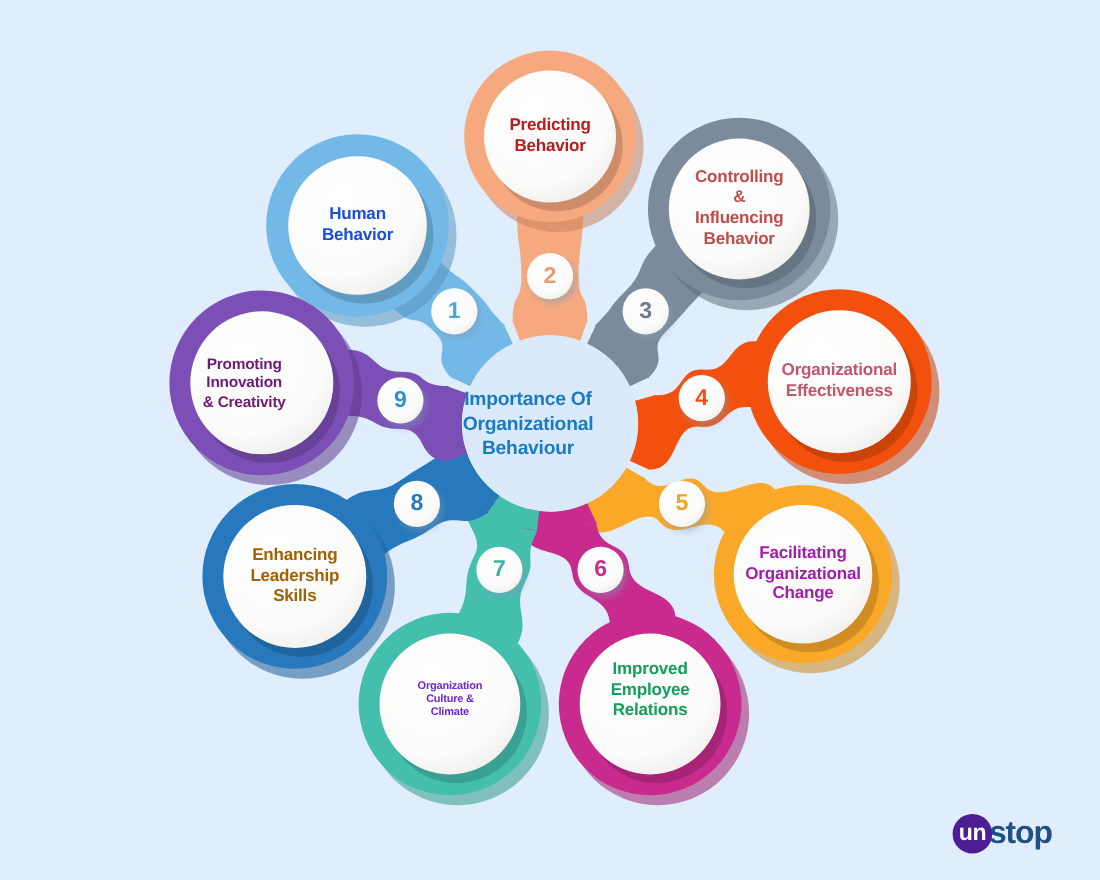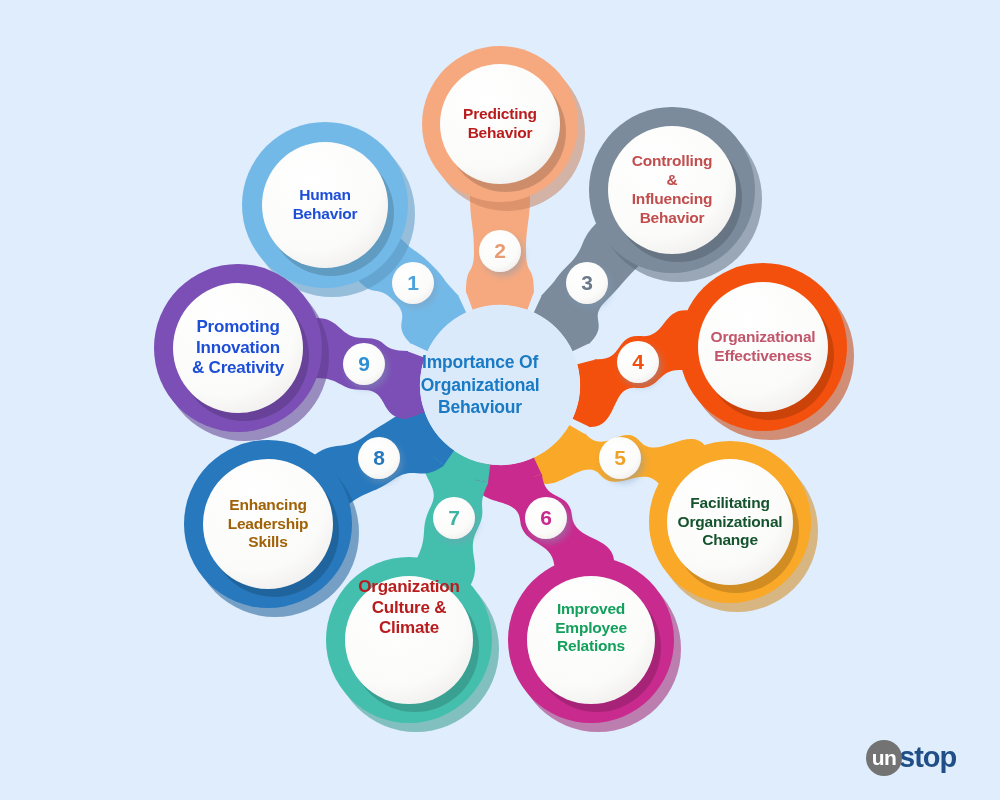--- a/index.html
+++ b/index.html
@@ -64,21 +64,21 @@
     left: 866px;
     top: 738px;
     display: flex;
     align-items: center;
     height: 40px;
   }
   .logo-mark {
     width: 36px;
     height: 36px;
     border-radius: 50%;
-    background: #737373;
+    background: #4c1d95;
     color: #ffffff;
     font-size: 21px;
     font-weight: bold;
     display: flex;
     align-items: center;
     justify-content: center;
     letter-spacing: -0.5px;
     margin-right: -3px;
     z-index: 2;
   }
@@ -211,37 +211,37 @@
 Behavior</div>
       <div class="badge-num" style="left: 479px; top: 230px; width: 42px; height: 42px; color: rgb(231, 156, 116);">2</div>
       <div class="node-label" style="left: 612px; top: 126px; width: 120px; height: 128px; color: rgb(194, 77, 77); font-size: 15.5px;">Controlling
 &amp;
 Influencing
 Behavior</div>
       <div class="badge-num" style="left: 566px; top: 262px; width: 42px; height: 42px; color: rgb(107, 122, 139);">3</div>
       <div class="node-label" style="left: 702px; top: 282px; width: 122px; height: 130px; color: rgb(194, 86, 107); font-size: 15.5px;">Organizational
 Effectiveness</div>
       <div class="badge-num" style="left: 617px; top: 341px; width: 42px; height: 42px; color: rgb(244, 80, 13);">4</div>
-      <div class="node-label" style="left: 671px; top: 459px; width: 118px; height: 126px; color: #14532d; font-size: 15.5px;">Facilitating
+      <div class="node-label" style="left: 671px; top: 459px; width: 118px; height: 126px; color: #a21caf; font-size: 15.5px;">Facilitating
 Organizational
 Change</div>
       <div class="badge-num" style="left: 599px; top: 437px; width: 42px; height: 42px; color: rgb(240, 162, 39);">5</div>
       <div class="node-label" style="left: 531px; top: 564px; width: 120px; height: 128px; color: rgb(19, 160, 92); font-size: 15.5px;">Improved
 Employee
 Relations</div>
       <div class="badge-num" style="left: 525px; top: 497px; width: 42px; height: 42px; color: rgb(200, 42, 142);">6</div>
-      <div class="node-label" style="left: 349px; top: 544px; width: 120px; height: 128px; color: #b91c1c; font-size: 17px;">Organization
+      <div class="node-label" style="left: 349px; top: 572px; width: 120px; height: 128px; color: #6d28d9; font-size: 10px;">Organization
 Culture &amp;
 Climate</div>
       <div class="badge-num" style="left: 433px; top: 497px; width: 42px; height: 42px; color: rgb(61, 179, 163);">7</div>
       <div class="node-label" style="left: 207px; top: 459px; width: 122px; height: 130px; color: #a16207; font-size: 15.5px;">Enhancing
 Leadership
 Skills</div>
       <div class="badge-num" style="left: 358px; top: 437px; width: 42px; height: 42px; color: rgb(39, 120, 189);">8</div>
-      <div class="node-label" style="left: 177px; top: 283px; width: 122px; height: 130px; color: #1d4ed8; font-size: 17px;">Promoting
+      <div class="node-label" style="left: 161px; top: 283px; width: 122px; height: 130px; color: #701a75; font-size: 14px;">Promoting
 Innovation
 &amp; Creativity</div>
       <div class="badge-num" style="left: 343px; top: 343px; width: 42px; height: 42px; color: rgb(45, 143, 212);">9</div>
       <div class="hub-label" style="left: 404px; top: 305px; width: 152px; height: 160px; color: rgb(26, 123, 196);">Importance Of
 Organizational
 Behaviour</div>
     </div>
 
   <div class="logo">
     <div class="logo-mark">un</div>

